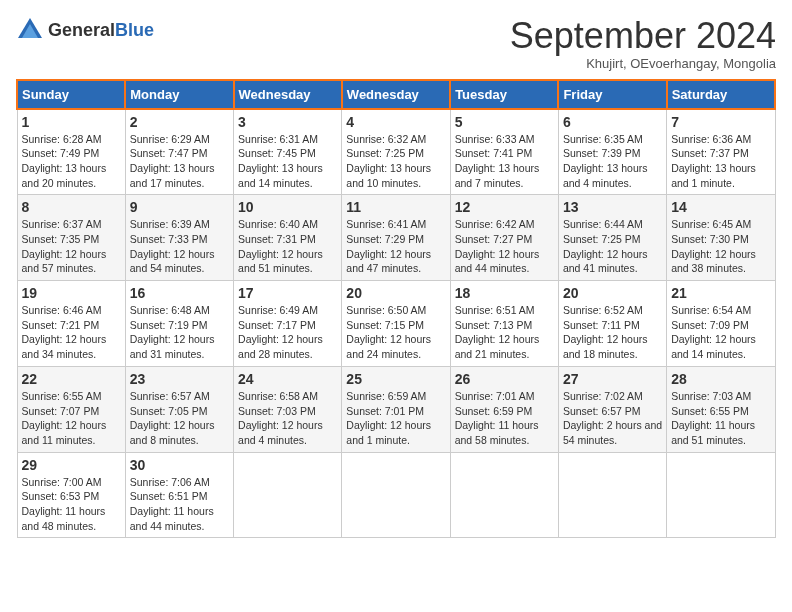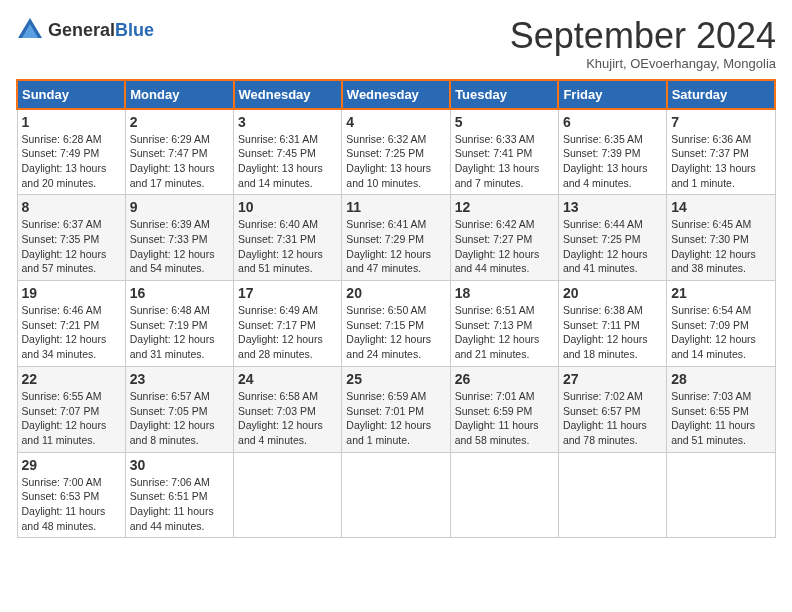--- a/index.html
+++ b/index.html
@@ -236,21 +236,21 @@
         <span class="cell-text">Daylight: 12 hours and 24 minutes.</span>
       </td>
         <td>
         <span class="day-num">18</span>
         <span class="cell-text">Sunrise: 6:51 AM</span><br>
         <span class="cell-text">Sunset: 7:13 PM</span><br>
         <span class="cell-text">Daylight: 12 hours and 21 minutes.</span>
       </td>
         <td>
         <span class="day-num">20</span>
-        <span class="cell-text">Sunrise: 6:38 AM</span><br>
+        <span class="cell-text">Sunrise: 6:52 AM</span><br>
         <span class="cell-text">Sunset: 7:11 PM</span><br>
         <span class="cell-text">Daylight: 12 hours and 18 minutes.</span>
       </td>
         <td>
         <span class="day-num">21</span>
         <span class="cell-text">Sunrise: 6:54 AM</span><br>
         <span class="cell-text">Sunset: 7:09 PM</span><br>
         <span class="cell-text">Daylight: 12 hours and 14 minutes.</span>
       </td>
       </tr>
@@ -282,21 +282,21 @@
         <td>
         <span class="day-num">26</span>
         <span class="cell-text">Sunrise: 7:01 AM</span><br>
         <span class="cell-text">Sunset: 6:59 PM</span><br>
         <span class="cell-text">Daylight: 11 hours and 58 minutes.</span>
       </td>
         <td>
         <span class="day-num">27</span>
         <span class="cell-text">Sunrise: 7:02 AM</span><br>
         <span class="cell-text">Sunset: 6:57 PM</span><br>
-        <span class="cell-text">Daylight: 11 hours and 78 minutes.</span>
+        <span class="cell-text">Daylight: 2 hours and 54 minutes.</span>
       </td>
         <td>
         <span class="day-num">28</span>
         <span class="cell-text">Sunrise: 7:03 AM</span><br>
         <span class="cell-text">Sunset: 6:55 PM</span><br>
         <span class="cell-text">Daylight: 11 hours and 51 minutes.</span>
       </td>
       </tr>
       <tr>
         <td>

